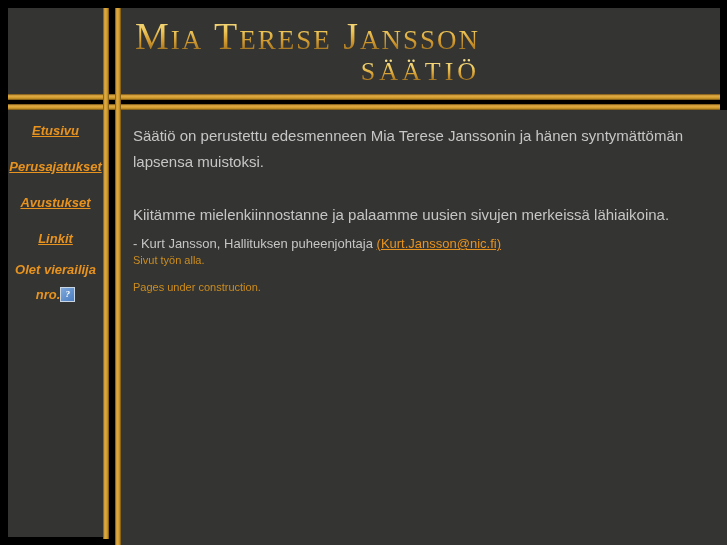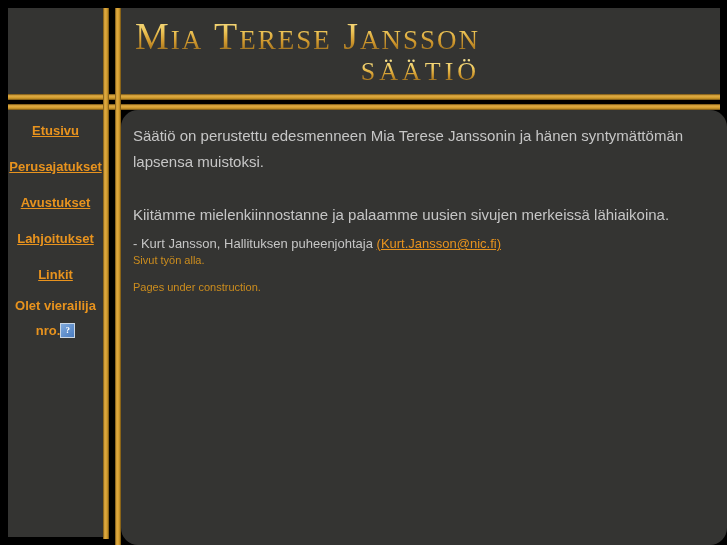--- a/index.html
+++ b/index.html
@@ -20,21 +20,21 @@
   }
   #h-rule-top    { left: 8px;  top: 94px;  width: 712px; height: 6px; }
   #h-rule-bottom { left: 8px;  top: 104px; width: 712px; height: 6px; }
   #v-rule-left   { left: 103px; top: 8px;  width: 6px; height: 531px; }
   #v-rule-right  { left: 115px; top: 8px;  width: 6px; height: 537px; }
 
   
   .panel { position: absolute; background: #343432; }
   #panel-topleft { left: 8px;   top: 8px;   width: 95px;  height: 86px; }
   #panel-header  { left: 121px; top: 8px;   width: 599px; height: 86px; }
-  #panel-sidebar { left: 8px;   top: 110px; width: 95px;  height: 427px; }
+  #panel-sidebar { left: 8px;   top: 110px; width: 95px;  height: 427px; font-style: italic; }
   #panel-main    { left: 121px; top: 110px; width: 606px; height: 435px; }
 
   
   .title-block {
     display: inline-block;
     margin: 6px 0 0 14px;
     text-align: right;
   }
   .title-line1 {
     font-family: "Liberation Serif", serif;
@@ -91,21 +91,21 @@
     width: 13px; height: 13px;
     background: linear-gradient(135deg, #7fa9dc 0%, #4a7cc0 100%);
     border: 1px solid #c9d6e4;
     color: #ffffff;
     font-size: 9px;
     font-weight: bold;
     font-family: "Liberation Serif", serif;
   }
 
   
-  #panel-main { box-sizing: border-box; padding: 13px 10px 0 12px; border-radius: 17px; }
+  #panel-main { box-sizing: border-box; padding: 13px 10px 0 12px; }
   .intro-para {
     margin: 0 0 31px 0;
     max-width: 582px;
     font-size: 15px;
     line-height: 26px;
     color: #c6c6c6;
   }
   .thanks-para {
     margin: 0 0 11px 0;
     font-size: 15px;
@@ -141,21 +141,20 @@
   <div class="title-block">
     <div class="title-line1">Mia Terese Jansson</div>
     <div class="title-line2">SÄÄTIÖ</div>
   </div>
 </div>
 
 <div class="panel" id="panel-sidebar">
   <a class="nav-link">Etusivu</a>
   <a class="nav-link">Perusajatukset</a>
   <a class="nav-link">Avustukset</a>
-  <a class="nav-link">Lahjoitukset</a>
   <a class="nav-link">Linkit</a>
   <div class="visitor-text">Olet vierailija</div>
   <div class="visitor-row">
     <span class="visitor-text">nro.</span>
     <span class="broken-img">?</span>
   </div>
 </div>
 
 <div class="panel" id="panel-main">
   <p class="intro-para">Säätiö on perustettu edesmenneen Mia Terese Janssonin ja hänen syntymättömän lapsensa muistoksi.</p>

